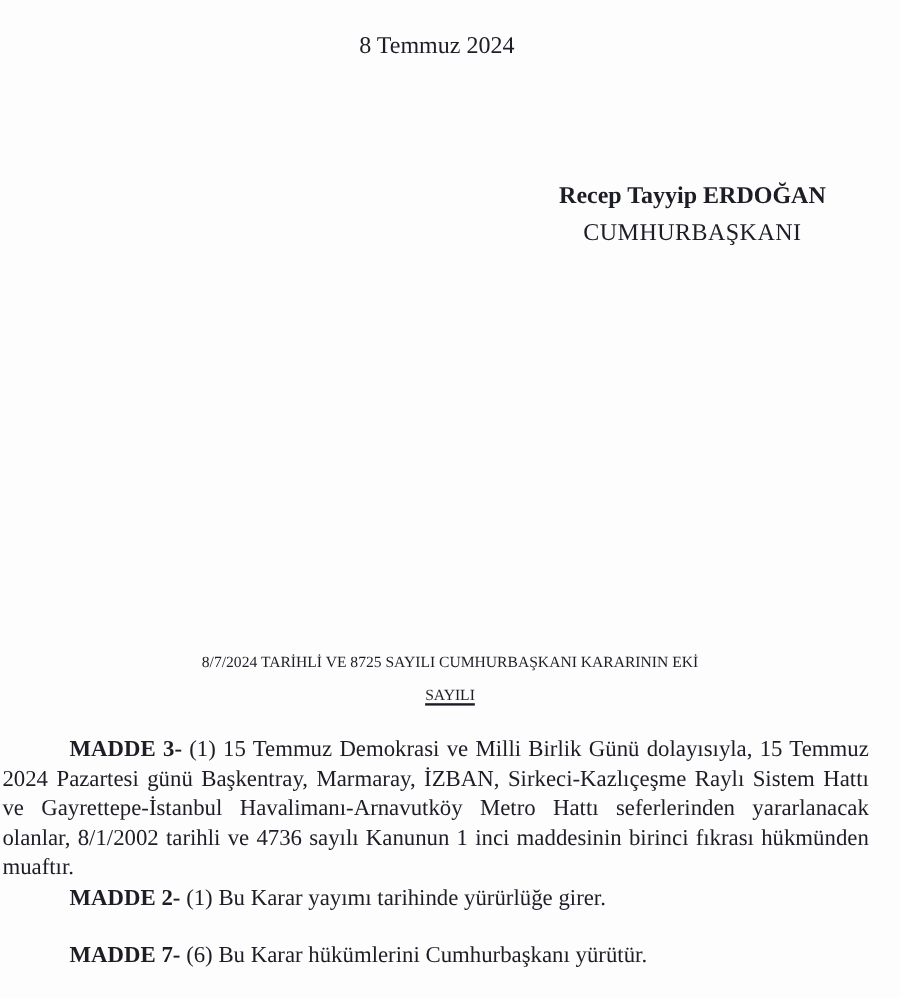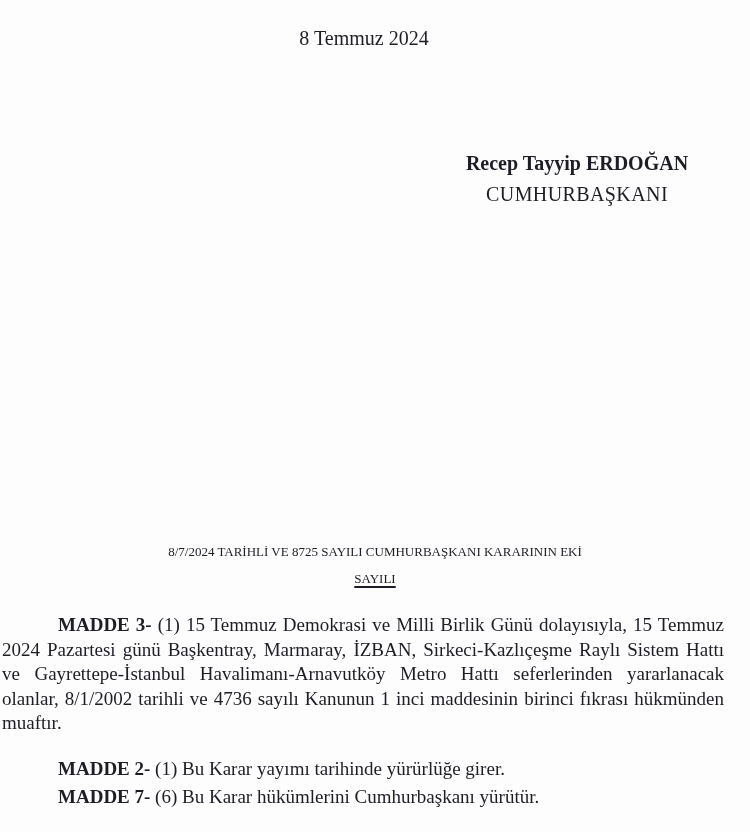--- a/index.html
+++ b/index.html
@@ -60,21 +60,21 @@
     position: absolute;
     left: 2px;
     width: 722px;
     margin: 0;
     font-size: 19px;
     line-height: 24.6px;
     text-indent: 56px;
   }
   .article b { font-weight: 700; }
   .article-1 { top: 613px; text-align: justify; }
-  .article-2 { top: 737px; margin-top: 20px; }
+  .article-2 { top: 737px; }
   .article-3 { top: 785px; }
 </style>
 </head>
 <body>
 
 <div class="page">
 
   <div class="date-line">8 Temmuz 2024</div>
 
   <div class="signature-block">

